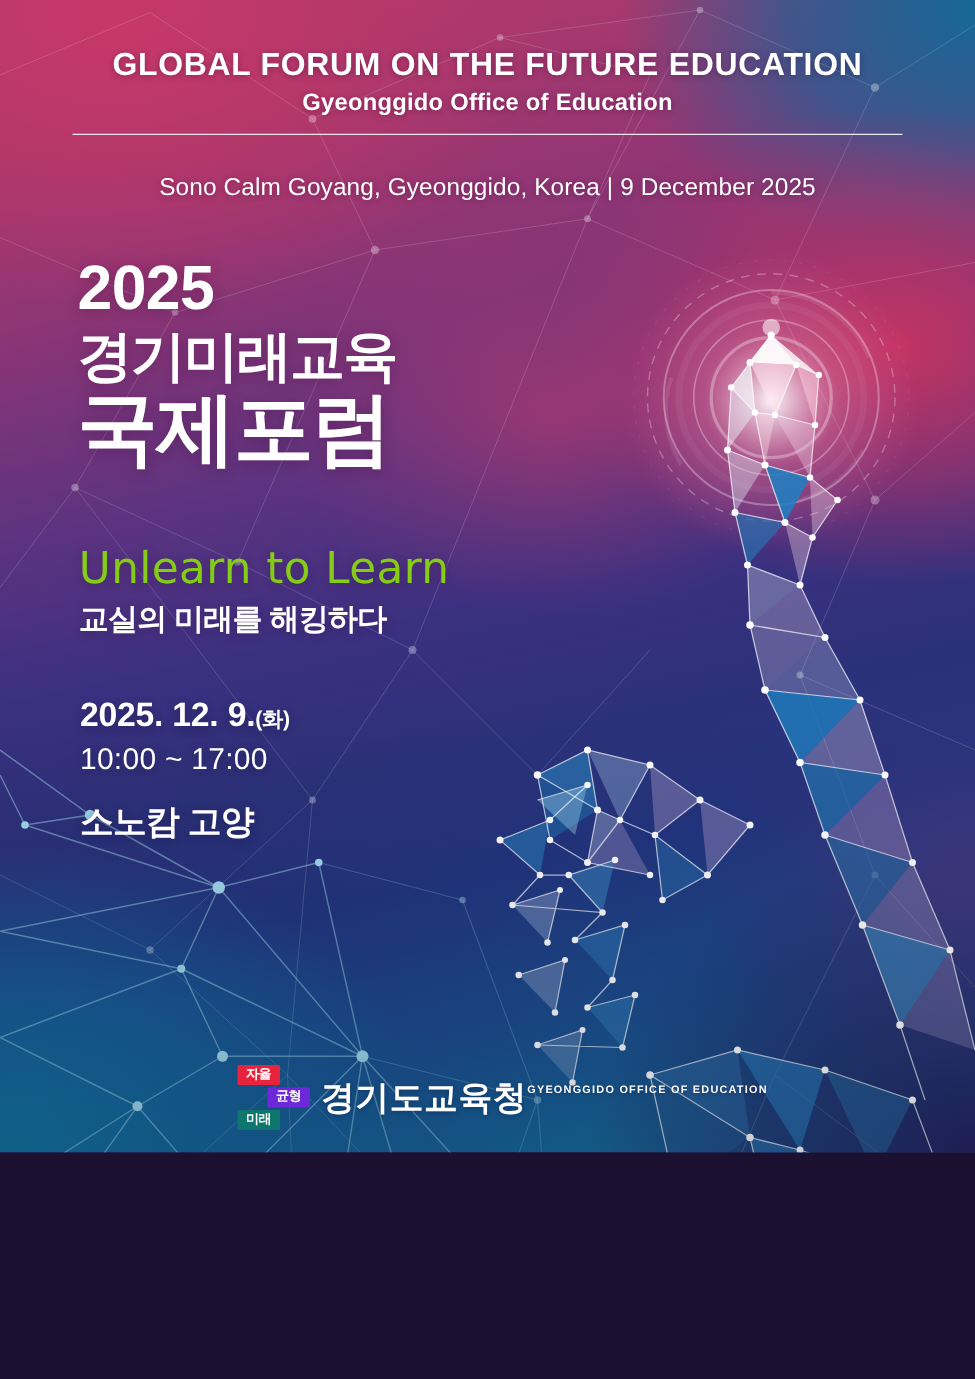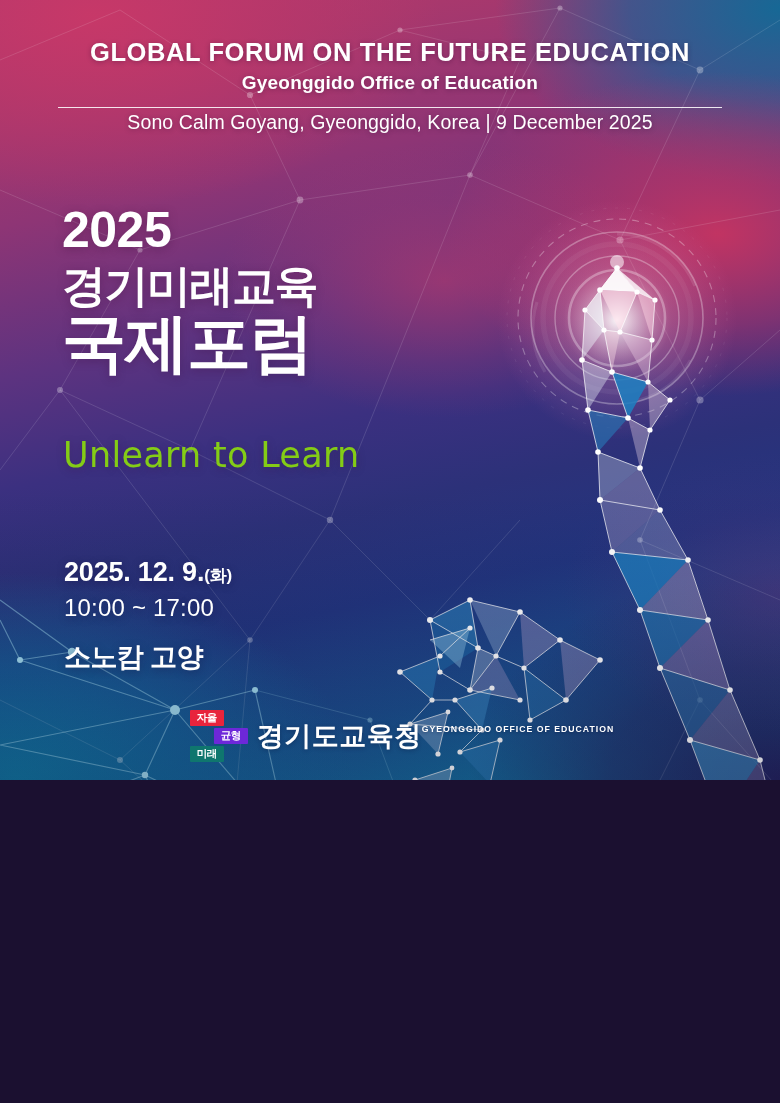--- a/index.html
+++ b/index.html
@@ -3,21 +3,21 @@
 <meta charset="utf-8">
 <title>2025 경기미래교육 국제포럼</title>
 <style>
   html,body{margin:0;padding:0;background:#1b1030;}
   body{
     font-family:"Liberation Sans","DejaVu Sans",sans-serif;
     -webkit-font-smoothing:antialiased;
   }
   #poster{
     position:relative;
-    width:780px;height:780px;
+    width:780px;height:922px;
     overflow:hidden;
     background:#3a2f6b;
     user-select:none;
   }
 
   
   .bg-layer{position:absolute;inset:0;}
 
   .bg-base{
     background:
@@ -91,21 +91,21 @@
     font-size:19px;font-weight:bold;color:#ffffff;
     margin-top:6px;letter-spacing:0.2px;
     text-shadow:0 1px 5px rgba(40,10,50,0.35);
   }
   .h-rule{
     width:664px;height:1px;margin:13px auto 0;
     background:rgba(255,255,255,0.88);
   }
   .h-line3{
     font-size:19.5px;color:#ffffff;font-weight:400;
-    margin-top:3px;letter-spacing:0.1px;
+    margin-top:31px;letter-spacing:0.1px;
     text-shadow:0 1px 5px rgba(40,10,50,0.35);
   }
 
   
   .titleblock{
     position:absolute;left:62px;top:205px;z-index:30;
   }
   .t-year{
     font-size:50px;font-weight:bold;color:#ffffff;
     line-height:1;letter-spacing:-0.5px;
@@ -508,20 +508,21 @@
   </div>
 
   <div class="titleblock">
     <div class="t-year">2025</div>
     <div class="t-kr">경기미래교육</div>
     <div class="t-kr2">국제포럼</div>
   </div>
 
   <div class="slogan">
     <div class="s-en">Unlearn to Learn</div>
+    <div class="s-kr">교실의 미래를 해킹하다</div>
   </div>
 
   <div class="info">
     <div class="i-date">
       <span>2025. 12. 9.</span><span class="i-dow">(화)</span>
     </div>
     <div class="i-time">10:00 ~ 17:00</div>
     <div class="i-venue">소노캄 고양</div>
   </div>
 

